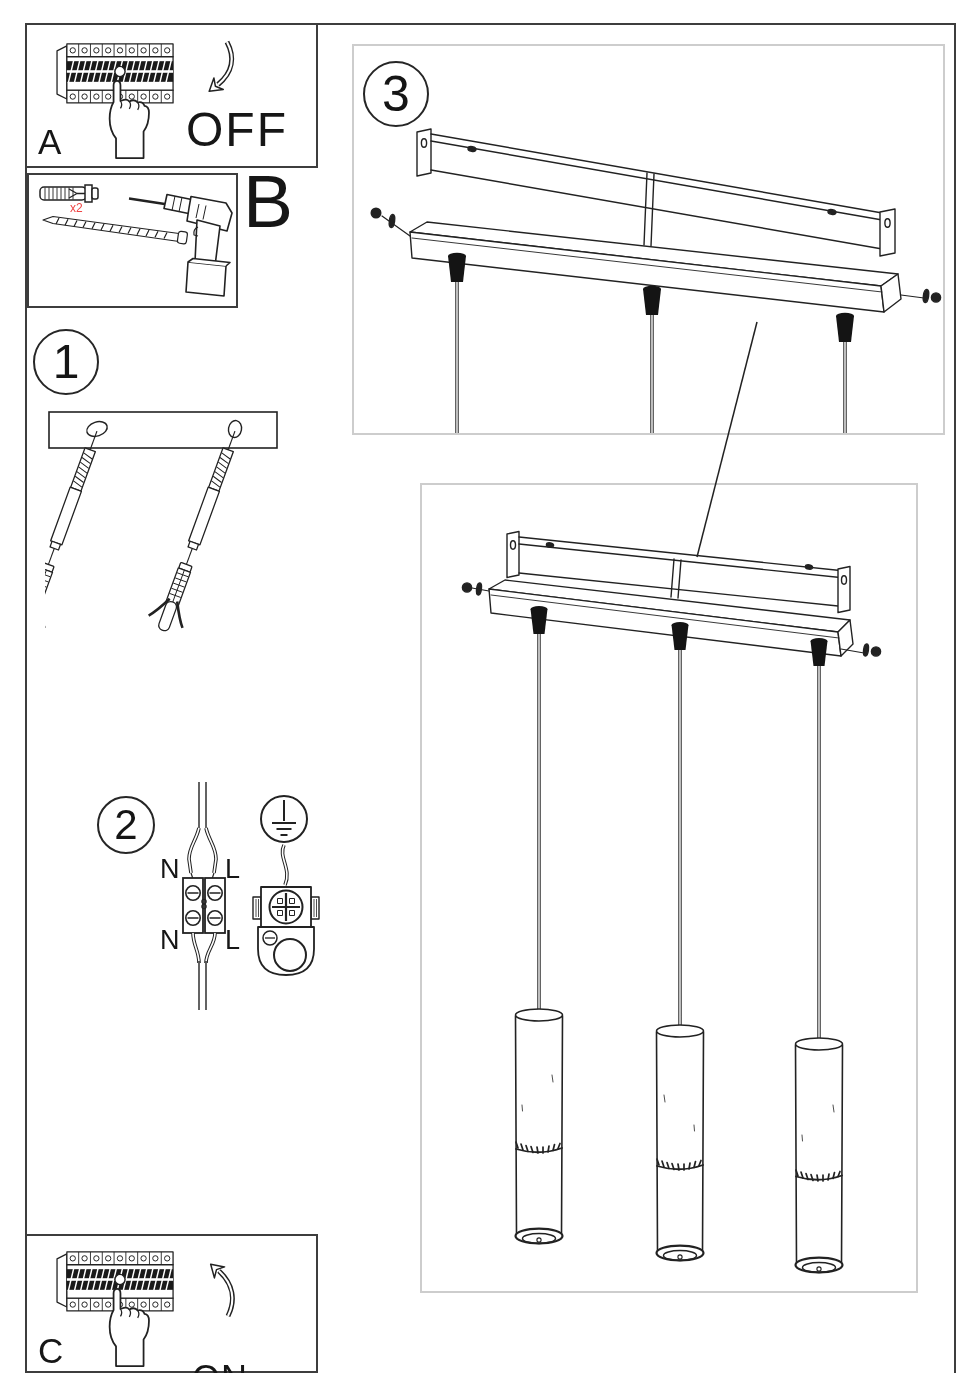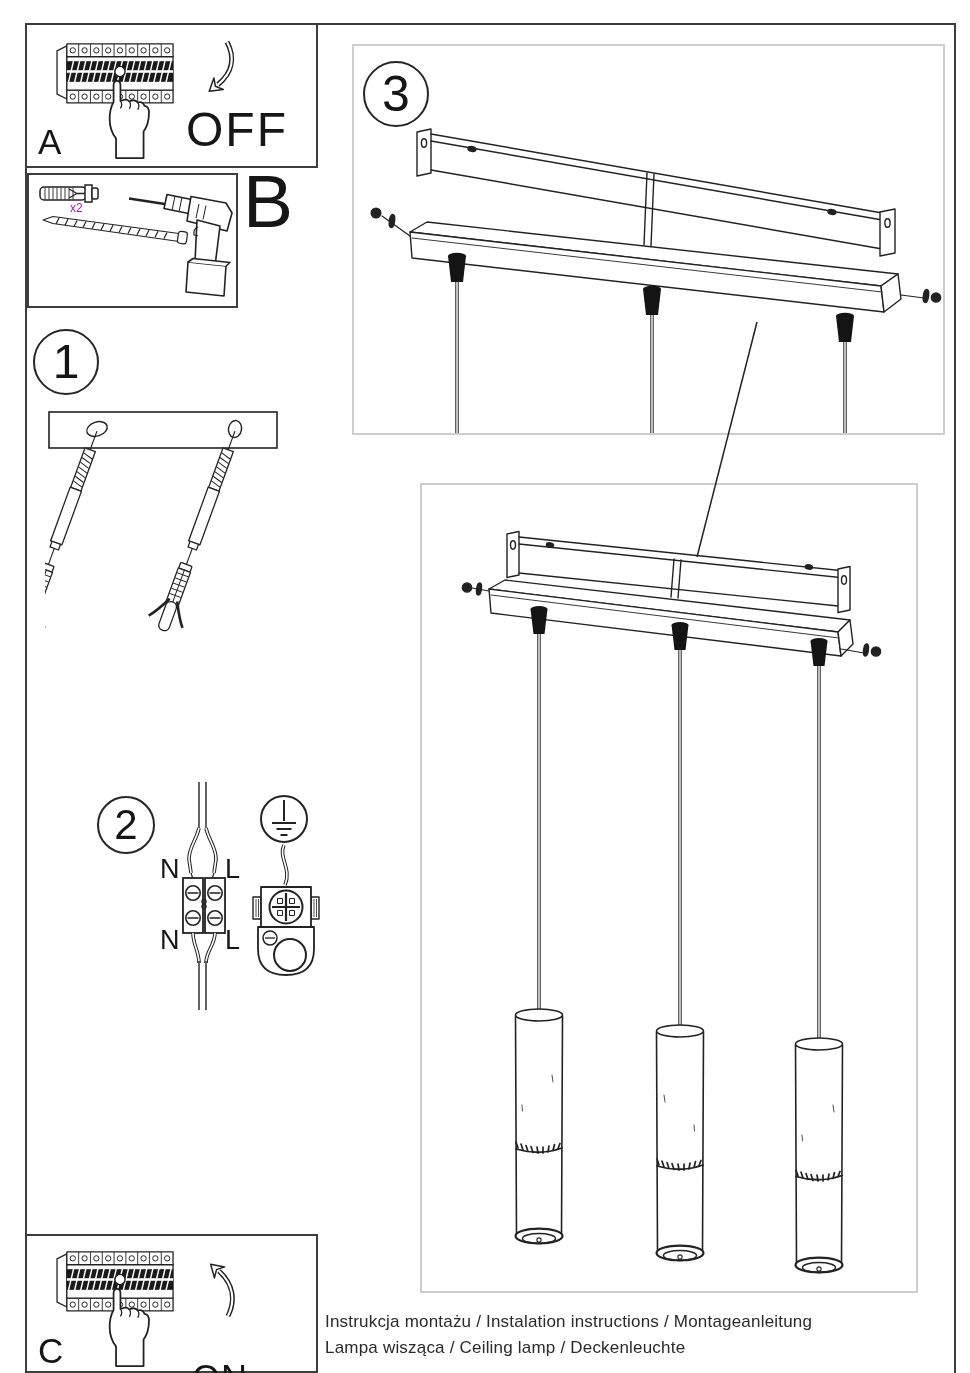--- a/index.html
+++ b/index.html
@@ -105,21 +105,21 @@
         <path d="M162,21.5 L197,28 L203,38 L198,56 L158,46 L160,33 Z"></path>
         <path d="M170,29 L167,43 M177,30.5 L174,44.5" fill="none" stroke-width="1"></path>
         <path d="M168,45 L191,51 L186,91 L166,87 Z"></path>
         <path d="M169,52 Q164,54 165,60 L169,61" fill="none" stroke-width="1.2"></path>
         <path d="M159,87 L197,91 L195,121 L157,117 Z"></path>
         <path d="M159,87 L164,83.5 L201,87.5 L197,91"></path>
       </g>
     </svg>
   </div>
   <span class="biglabel" style="left:243px;top:164px;font-size:75px;">B</span>
-  <span class="biglabel" style="left:70px;top:202px;font-size:12px;color:#a21caf;">x2</span>
+  <span class="biglabel" style="left:70px;top:202px;font-size:12px;color:#ef4444;">x2</span>
 
   <div class="circle-num" style="left:33px;top:329px;width:62px;height:62px;font-size:48px;">
     <span>1</span>
   </div>
   <svg class="abs" style="left:45px;top:405px;" width="272" height="242" viewBox="0 0 272 242">
     <defs>
       <symbol id="sym-screw-anchor" viewBox="0 0 40 215">
         <g stroke="#222" fill="#fff" stroke-width="1.3" stroke-linejoin="round">
           <path d="M20,0 L20,20" stroke-width="1.1"></path>
           <rect x="14.5" y="20" width="11" height="42"></rect>
@@ -332,16 +332,14 @@
           <circle cx="397" cy="784" r="2.1" stroke-width="1.1"></circle>
         </g>
       </g>
     </svg>
   </div>
 
   <svg class="abs" style="left:0;top:0;pointer-events:none;" width="970" height="1373" viewBox="0 0 970 1373">
     <path d="M757,322 L697,557" stroke="#222" stroke-width="1.5" fill="none"></path>
   </svg>
 
-  <div class="footer-line" style="top:1312px;">Instrukcja montażu / Instalation instructions / Montageanleitung</div>
-  <div class="footer-line" style="top:1338px;">Lampa wisząca / Ceiling lamp / Deckenleuchte</div>
 
 </div>
 
 </body></html>

